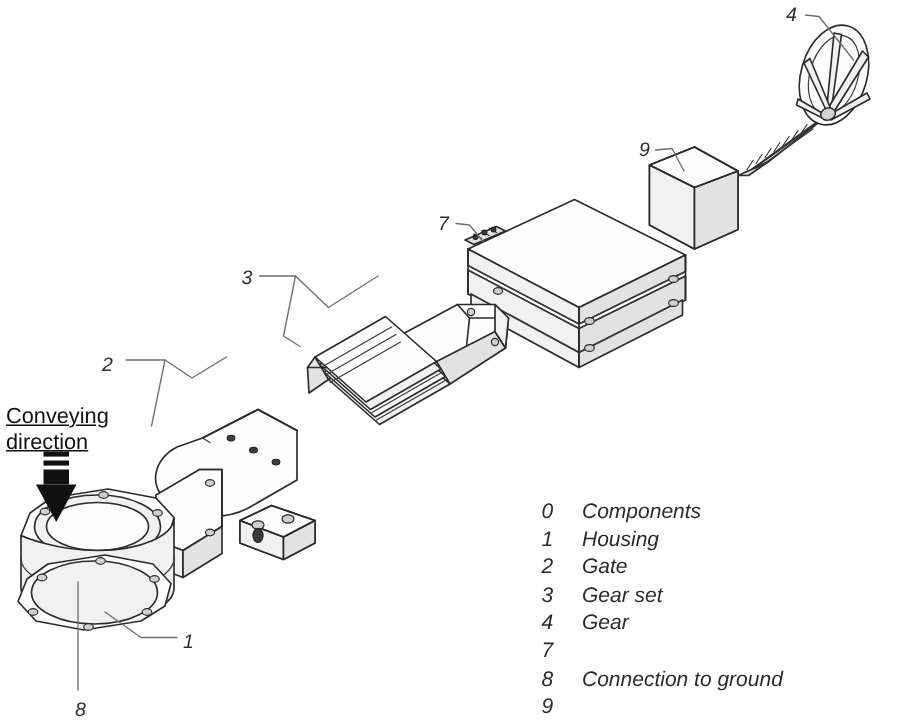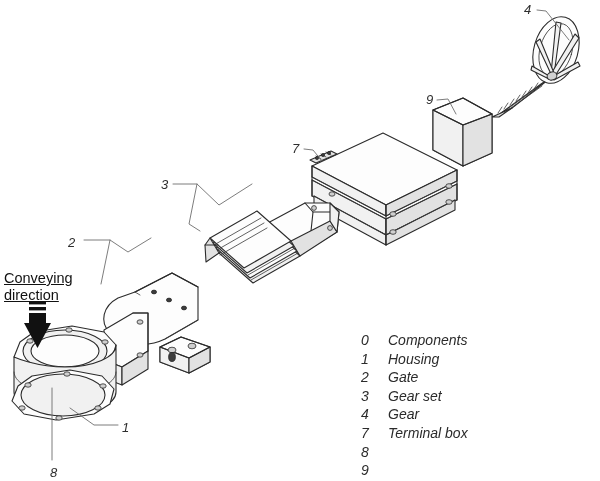--- a/index.html
+++ b/index.html
@@ -301,23 +301,23 @@
     <div class="legend-row">
       <span class="legend-num">3</span>
       <span class="legend-label">Gear set</span>
     </div>
     <div class="legend-row">
       <span class="legend-num">4</span>
       <span class="legend-label">Gear</span>
     </div>
     <div class="legend-row">
       <span class="legend-num">7</span>
-      <span class="legend-label">Terminal box</span>
     </div>
     <div class="legend-row">
       <span class="legend-num">8</span>
+      <span class="legend-label">Connection to ground</span>
     </div>
     <div class="legend-row">
       <span class="legend-num">9</span>
     </div>
   </div>
 
 </div>
 
 </body></html>

